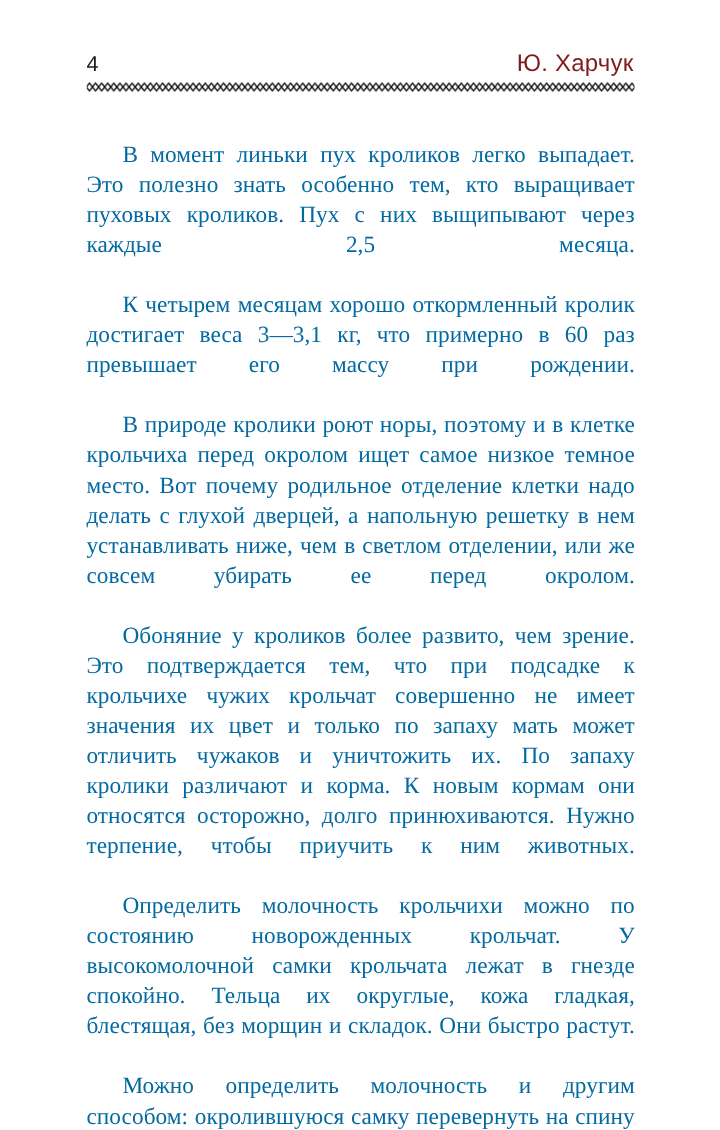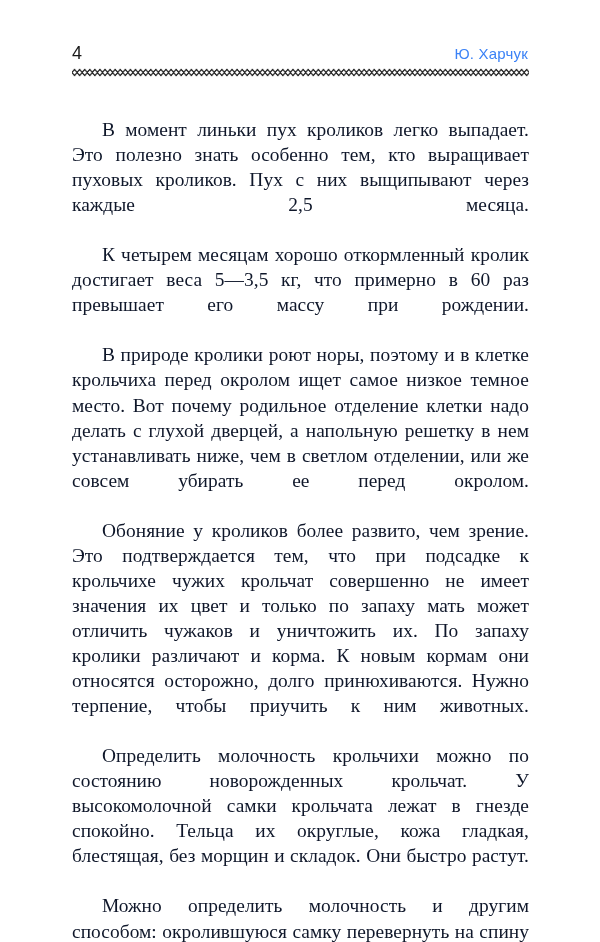--- a/index.html
+++ b/index.html
@@ -37,25 +37,25 @@
     font-family: "Liberation Sans", "DejaVu Sans", sans-serif;
   }
   .folio {
     font-size: 18px;
     line-height: 22px;
     font-weight: 400;
     letter-spacing: 0px;
     color: #1a1a1a;
   }
   .running-author {
-    font-size: 15px;
+    font-size: 20px;
     line-height: 22px;
     font-weight: 400;
     letter-spacing: 0.2px;
-    color: #3b82f6;
+    color: #7f1d1d;
   }
 
   
   .rule {
     position: absolute;
     left: 72px;
     top: 68px;
     width: 457px;
     height: 9px;
     overflow: hidden;
@@ -76,21 +76,21 @@
   }
   p.para {
     margin: 0;
     text-align: justify;
     text-justify: inter-word;
     text-indent: 30px;
     font-size: 19.4px;
     line-height: 25.05px;
     letter-spacing: 0.05px;
     word-spacing: 0px;
-    color: #0f172a;
+    color: #0369a1;
     hyphens: none;
   }
   
   p.para::after {
     content: "";
     display: inline-block;
     width: 100%;
   }
 </style>
 </head>
@@ -109,21 +109,21 @@
         <pattern id="chain" x="0" y="0" width="5.08" height="9" patternUnits="userSpaceOnUse">
           <path d="M0 4.5 L2.54 1.3 L5.08 4.5 L2.54 7.7 Z" fill="none" stroke="#111111" stroke-width="1.15"></path>
         </pattern>
       </defs>
       <rect x="0" y="0" width="457" height="9" fill="url(#chain)"></rect>
     </svg>
   </div>
 
   <div class="textblock">
     <p class="para">В момент линьки пух кроликов легко выпадает. Это полезно знать особенно тем, кто выращивает пуховых кроликов. Пух с них выщипывают через каждые 2,5 ме­сяца.</p>
-    <p class="para">К четырем месяцам хорошо откормленный кролик достигает веса 5—3,5 кг, что примерно в 60 раз превы­шает его массу при рождении.</p>
+    <p class="para">К четырем месяцам хорошо откормленный кролик достигает веса 3—3,1 кг, что примерно в 60 раз превы­шает его массу при рождении.</p>
     <p class="para">В природе кролики роют норы, поэтому и в клетке крольчиха перед окролом ищет самое низкое темное место. Вот почему родильное отделение клетки надо делать с глухой дверцей, а напольную решетку в нем устанавливать ниже, чем в светлом отделении, или же совсем убирать ее перед окролом.</p>
     <p class="para">Обоняние у кроликов более развито, чем зрение. Это подтверждается тем, что при подсадке к крольчи­хе чужих крольчат совершенно не имеет значения их цвет и только по запаху мать может отличить чужаков и уничтожить их. По запаху кролики различают и корма. К новым кормам они относятся осторожно, долго при­нюхиваются. Нужно терпение, чтобы приучить к ним животных.</p>
     <p class="para">Определить молочность крольчихи можно по со­стоянию новорожденных крольчат. У высокомолоч­ной самки крольчата лежат в гнезде спокойно. Тельца их округлые, кожа гладкая, блестящая, без морщин и складок. Они быстро растут.</p>
     <p class="para">Можно определить молочность и другим способом: окролившуюся самку перевернуть на спину и двумя пальцами нажать на молочную железу. У высокомолоч­ной крольчихи молоко выступит крупной каплей или даже струйкой.</p>
 
   </div>
 
 </div>
 
 </body></html>

